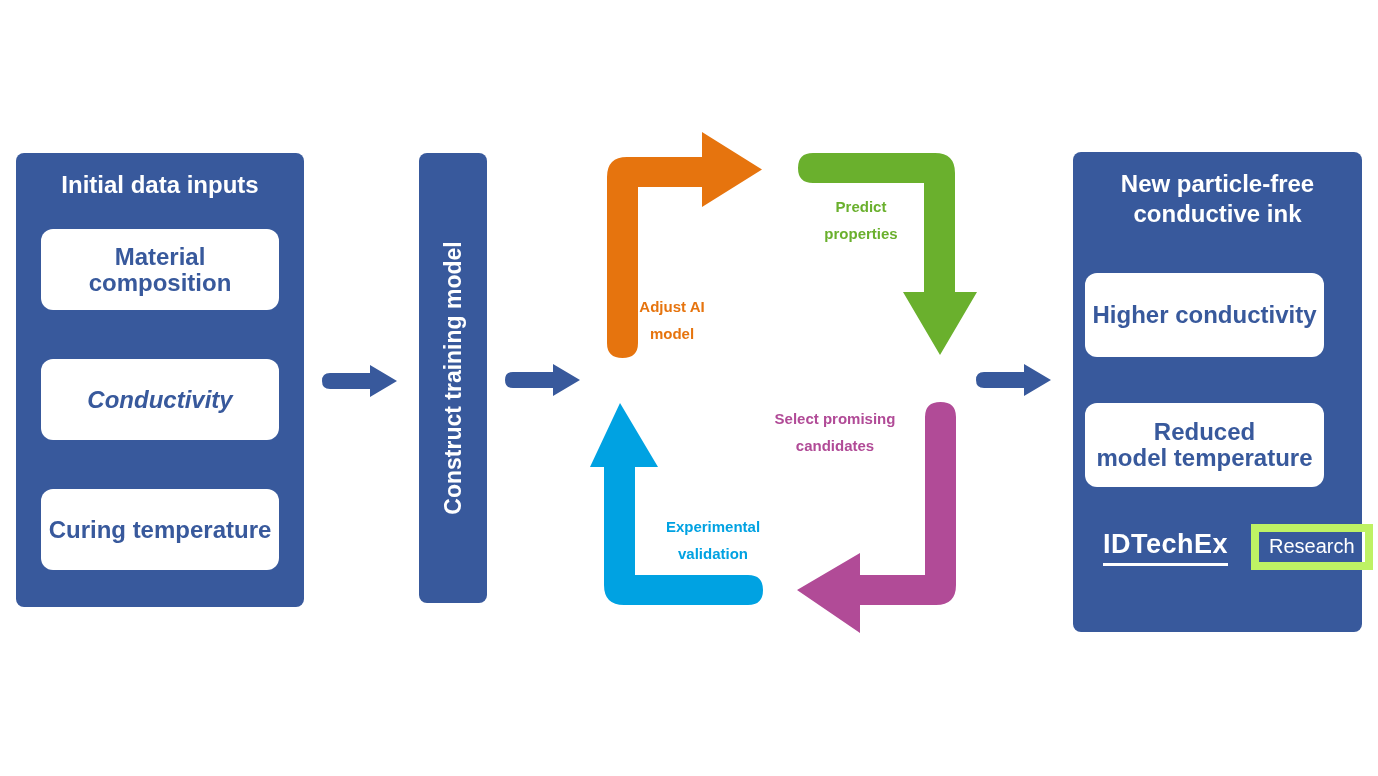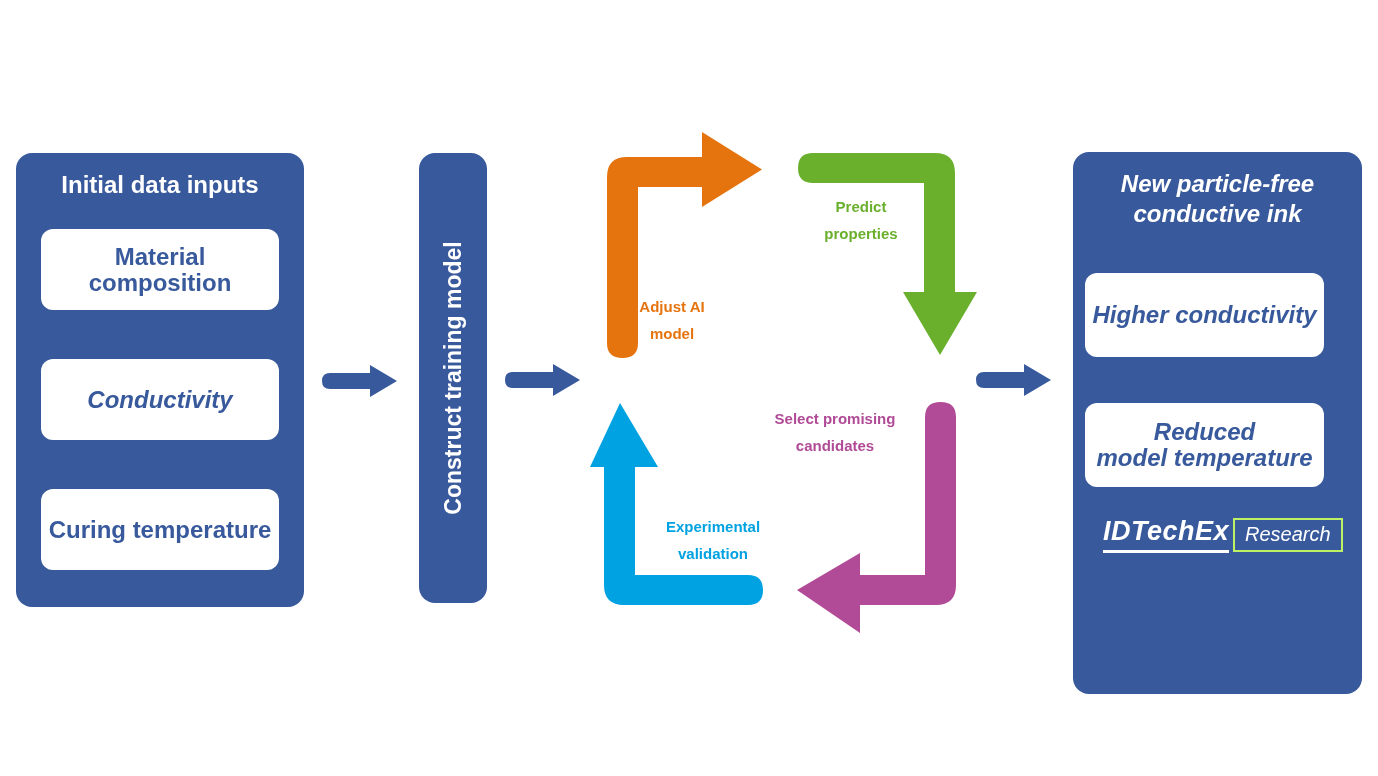--- a/index.html
+++ b/index.html
@@ -1,22 +1,22 @@
 <!DOCTYPE html>
 <html style="--blue: #38599c; --orange: #e6740e; --green: #6ab02d; --cyan: #00a2e2; --magenta: #b14b97;"><head>
 <meta charset="utf-8">
 <style>
   html,body{margin:0;padding:0;background:#fff;}
   .stage{
     position:relative;width:1378px;height:776px;background:#fff;
     font-family:"Liberation Sans",sans-serif;overflow:hidden;
   }
-  .panel{position:absolute;background:var(--blue);border-radius:16px;}
+  .panel{position:absolute;background:var(--blue);border-radius:8px;}
   #left-panel{left:16px;top:153px;width:288px;height:454px;}
-  #right-panel{left:1073px;top:152px;width:289px;height:542px;font-style:italic;}
+  #right-panel{left:1073px;top:152px;width:289px;height:480px;}
   .panel-title{
     position:absolute;left:0;top:17px;width:100%;
     color:#fff;font-weight:700;font-size:24px;line-height:30px;
     text-align:center;white-space:pre-line;
   }
   .white-box{
     position:absolute;background:#fff;border-radius:12px;
     display:flex;align-items:center;justify-content:center;
     text-align:center;color:var(--blue);font-weight:600;
     font-size:24px;line-height:26px;white-space:pre-line;
@@ -50,29 +50,29 @@
   #label-select{left:835px;top:432px;color:var(--magenta);}
   #label-experimental{left:713px;top:540px;color:var(--cyan);}
 
   .fill-blue{fill:var(--blue);}
   .fill-orange{fill:var(--orange);}
   .fill-green{fill:var(--green);}
   .fill-cyan{fill:var(--cyan);}
   .fill-magenta{fill:var(--magenta);}
 
   .logo-row{
-    position:absolute;left:30px;top:364px;
-    display:flex;align-items:center;gap:4px;
+    position:absolute;left:30px;top:372px;
+    display:flex;align-items:center;gap:23px;
   }
   .brand{
     color:#fff;font-weight:700;font-size:27px;letter-spacing:.5px;
     border-bottom:3px solid #fff;padding-bottom:3px;
   }
   .research-badge{
-    border:2px solid #bef264;color:#fff;font-size:20px;
+    border:8px solid #bef264;color:#fff;font-size:20px;
     padding:3px 10px 4px 10px;font-weight:400;
   }
 </style>
 </head>
 <body>
 
 <div class="stage">
 
   <div class="panel" id="left-panel">
     <div class="panel-title">Initial data inputs</div>

